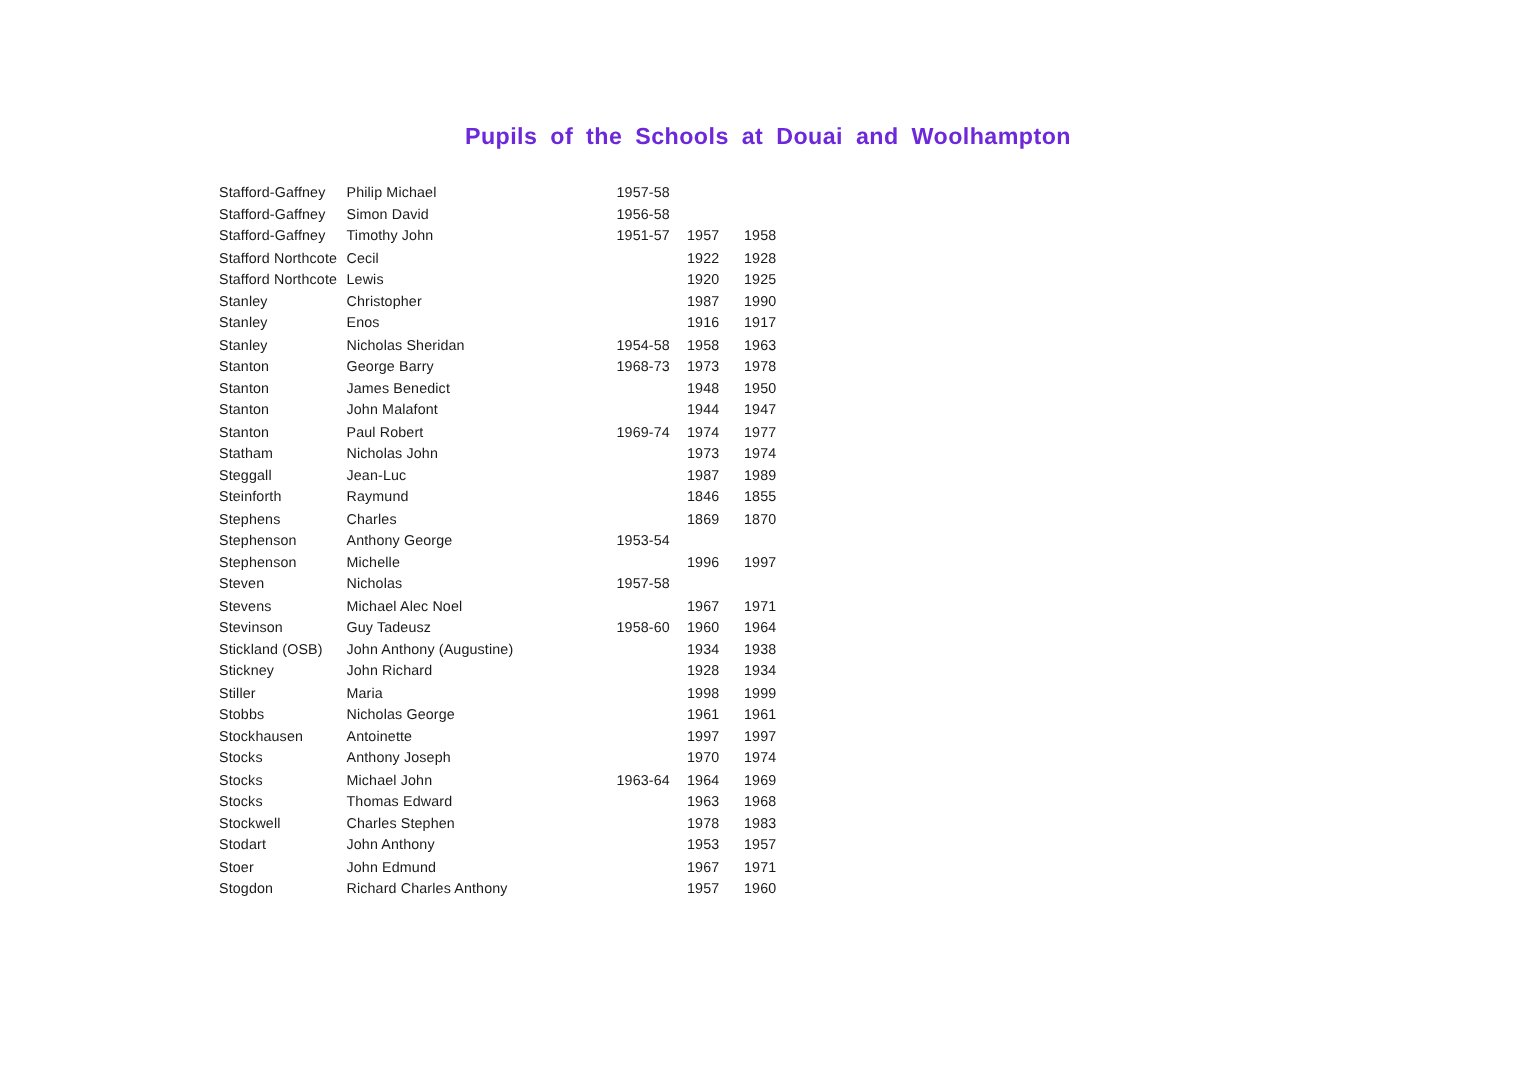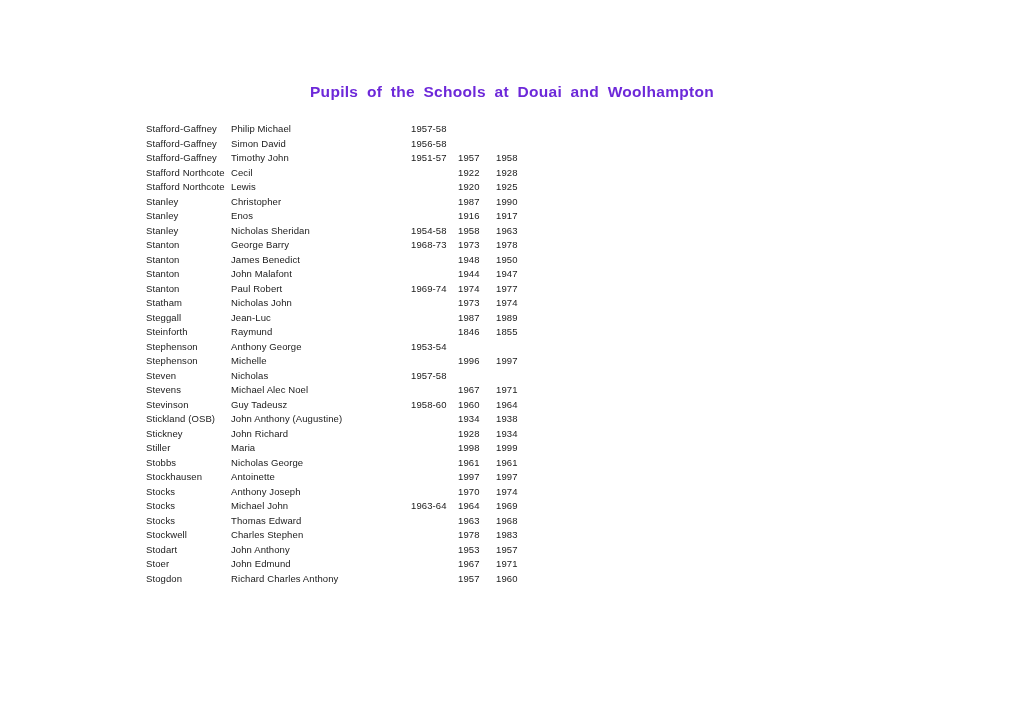--- a/index.html
+++ b/index.html
@@ -169,20 +169,27 @@
   </div>
 
   <div class="row">
     <span class="c">Steinforth</span>
     <span class="c">Raymund</span>
     <span class="c"></span>
     <span class="c">1846</span>
     <span class="c">1855</span>
   </div>
 
+  <div class="row">
+    <span class="c">Stephens</span>
+    <span class="c">Charles</span>
+    <span class="c"></span>
+    <span class="c">1869</span>
+    <span class="c">1870</span>
+  </div>
 
   <div class="row">
     <span class="c">Stephenson</span>
     <span class="c">Anthony George</span>
     <span class="c">1953-54</span>
     <span class="c"></span>
     <span class="c"></span>
   </div>
 
   <div class="row">

